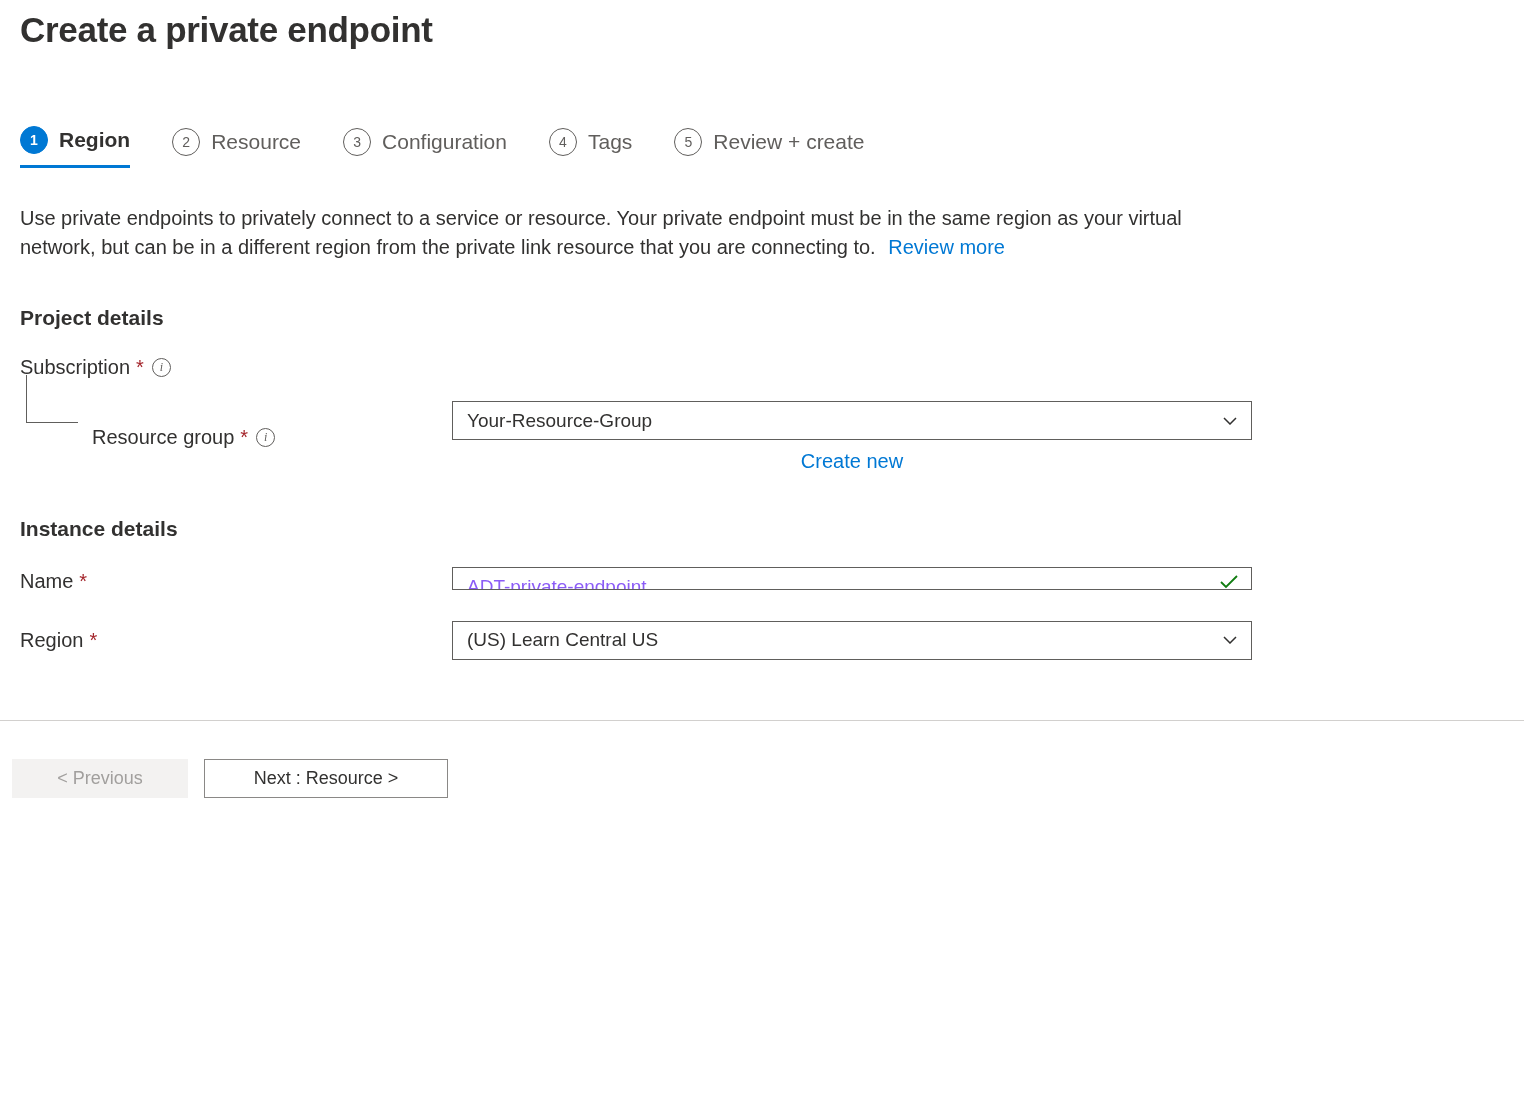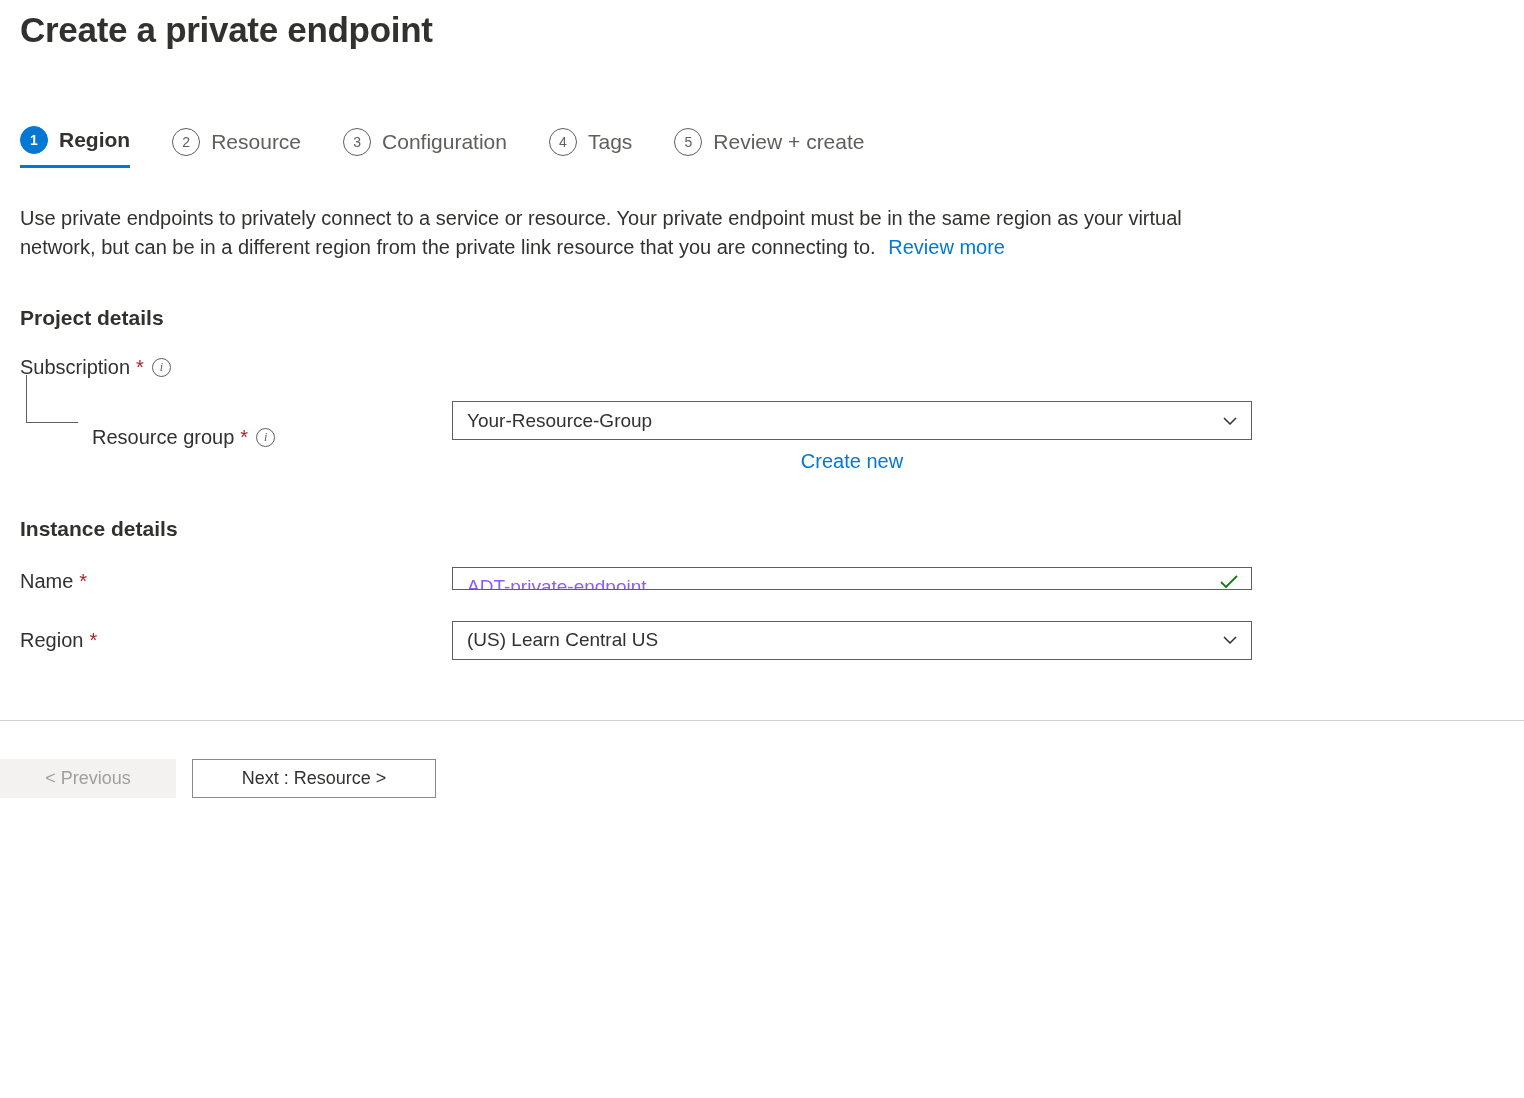--- a/index.html
+++ b/index.html
@@ -306,16 +306,16 @@
           <span>(US) Learn Central US</span>
           <svg class="chevron-down" viewBox="0 0 14 8">
               <path d="M1 1 L7 7 L13 1" stroke="#323130" stroke-width="1.5" fill="none"></path>
             </svg>
         </div>
       </div>
     </div>
   </div>
 </div>
 
-<div class="footer" style="padding-left:0;">
+<div class="footer" style="padding-left:12px;">
   <button class="btn btn-prev">&lt; Previous</button>
   <button class="btn btn-next">Next : Resource &gt;</button>
 </div>
 
 </body></html>

